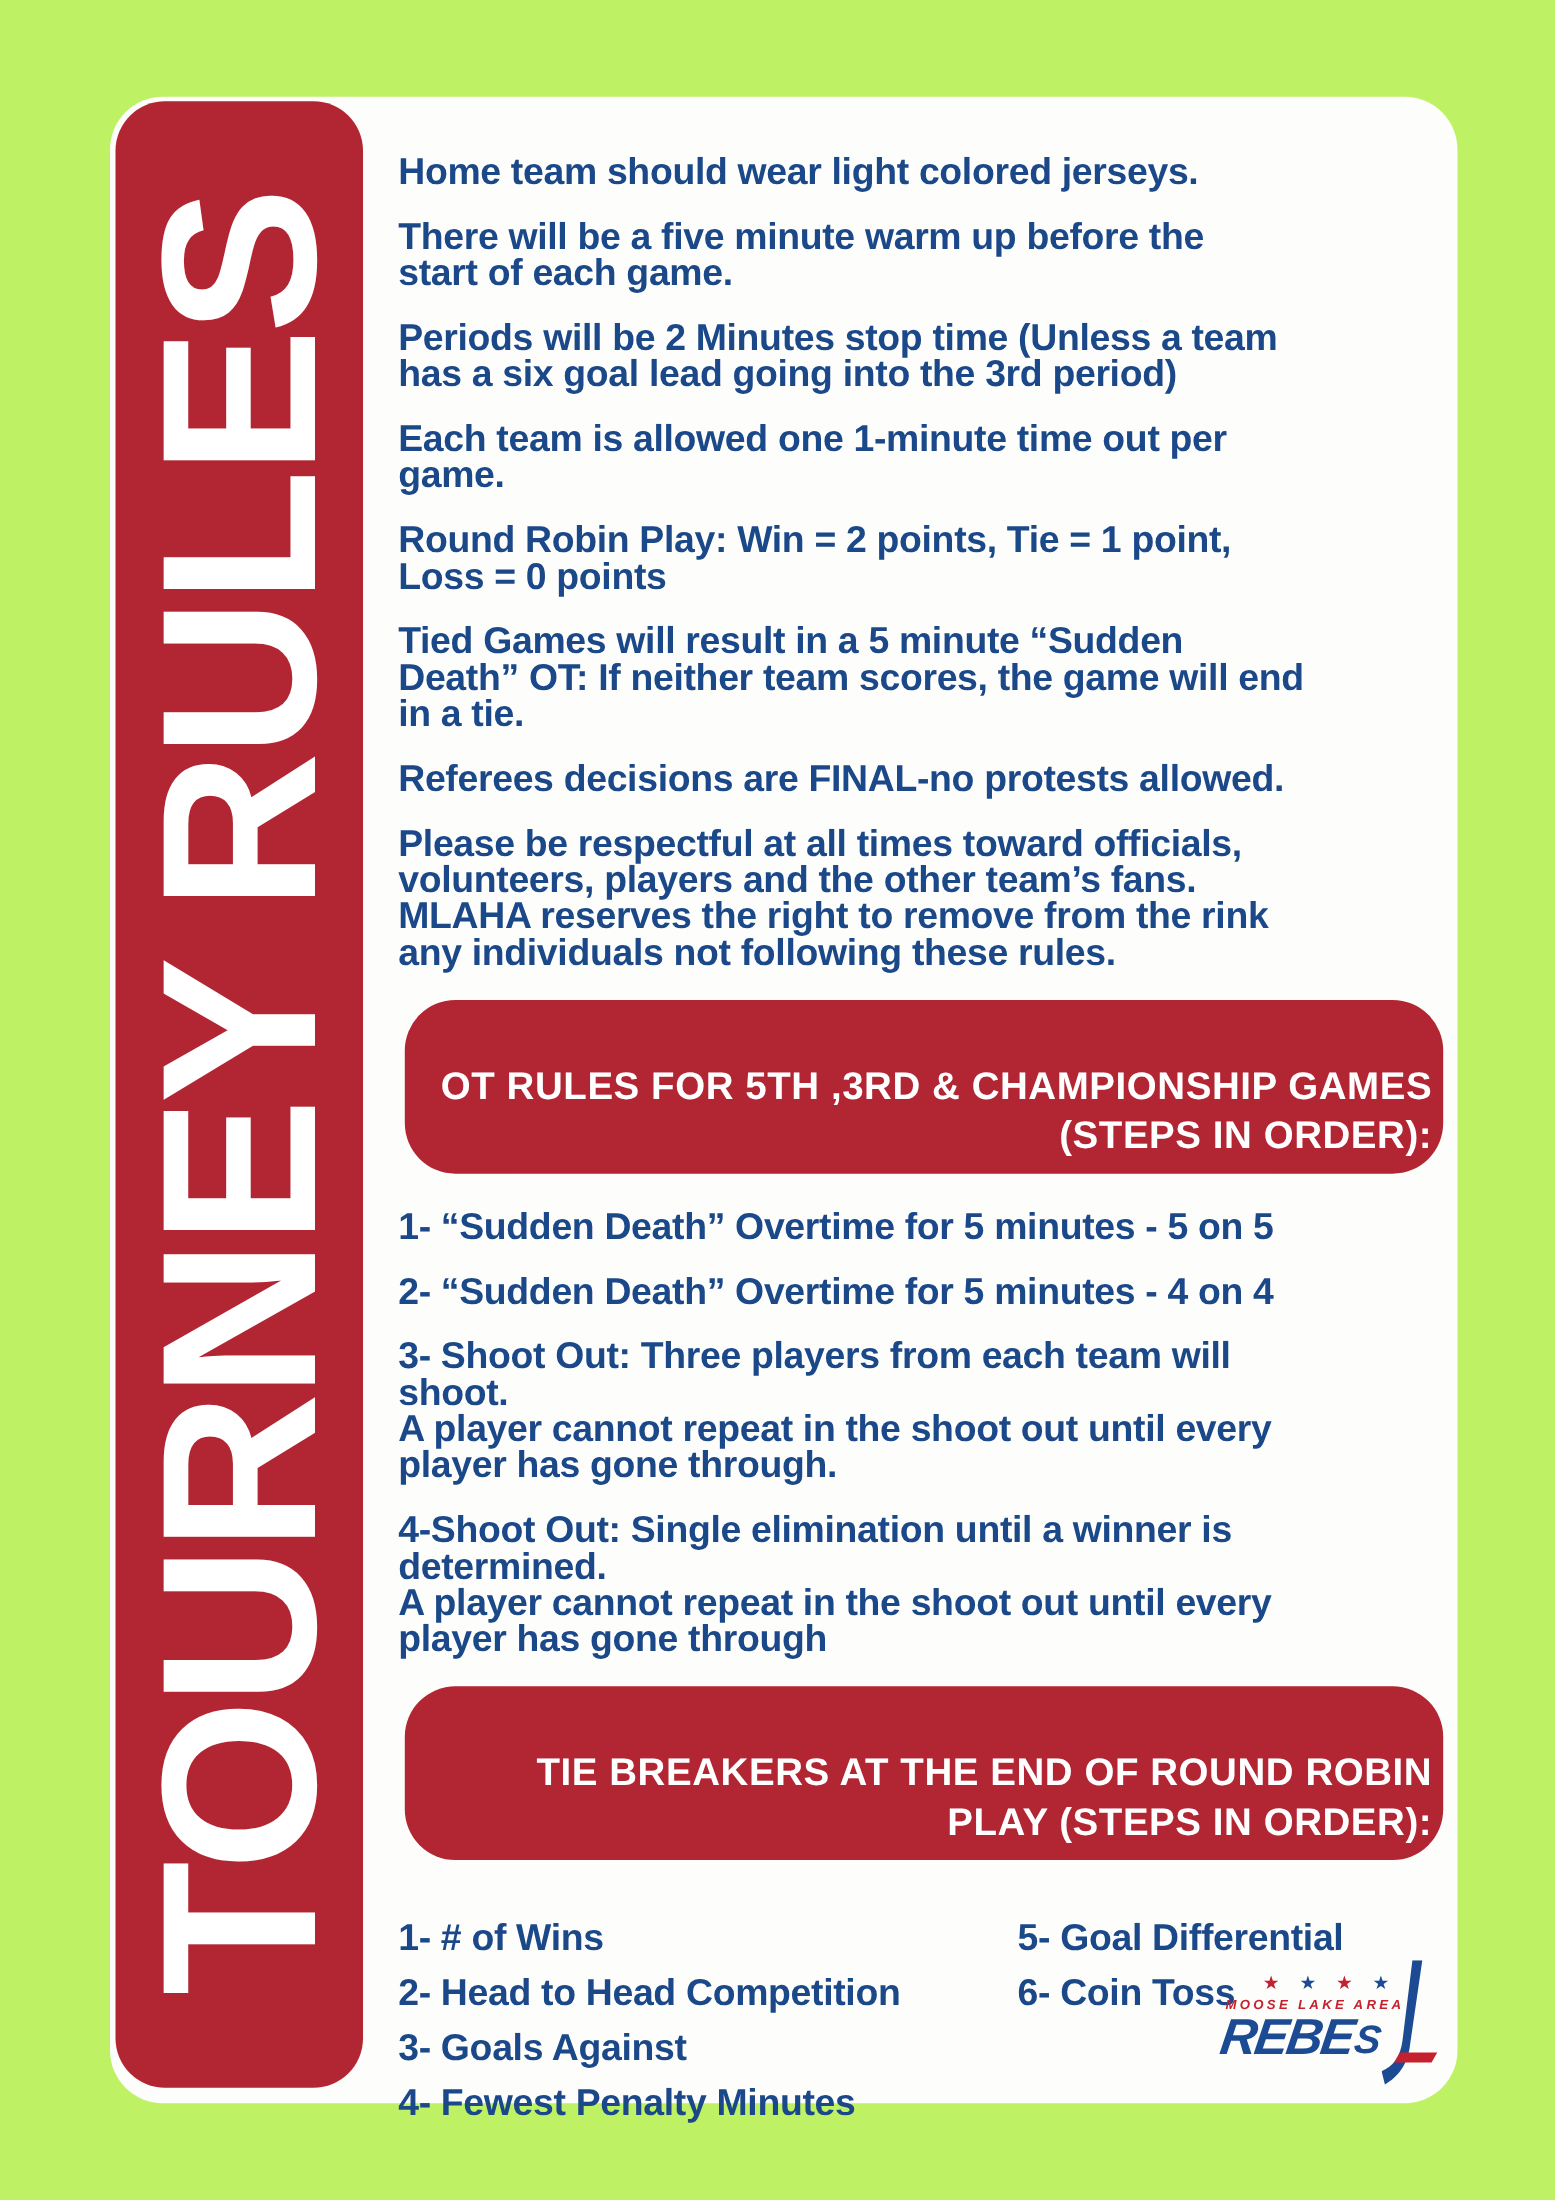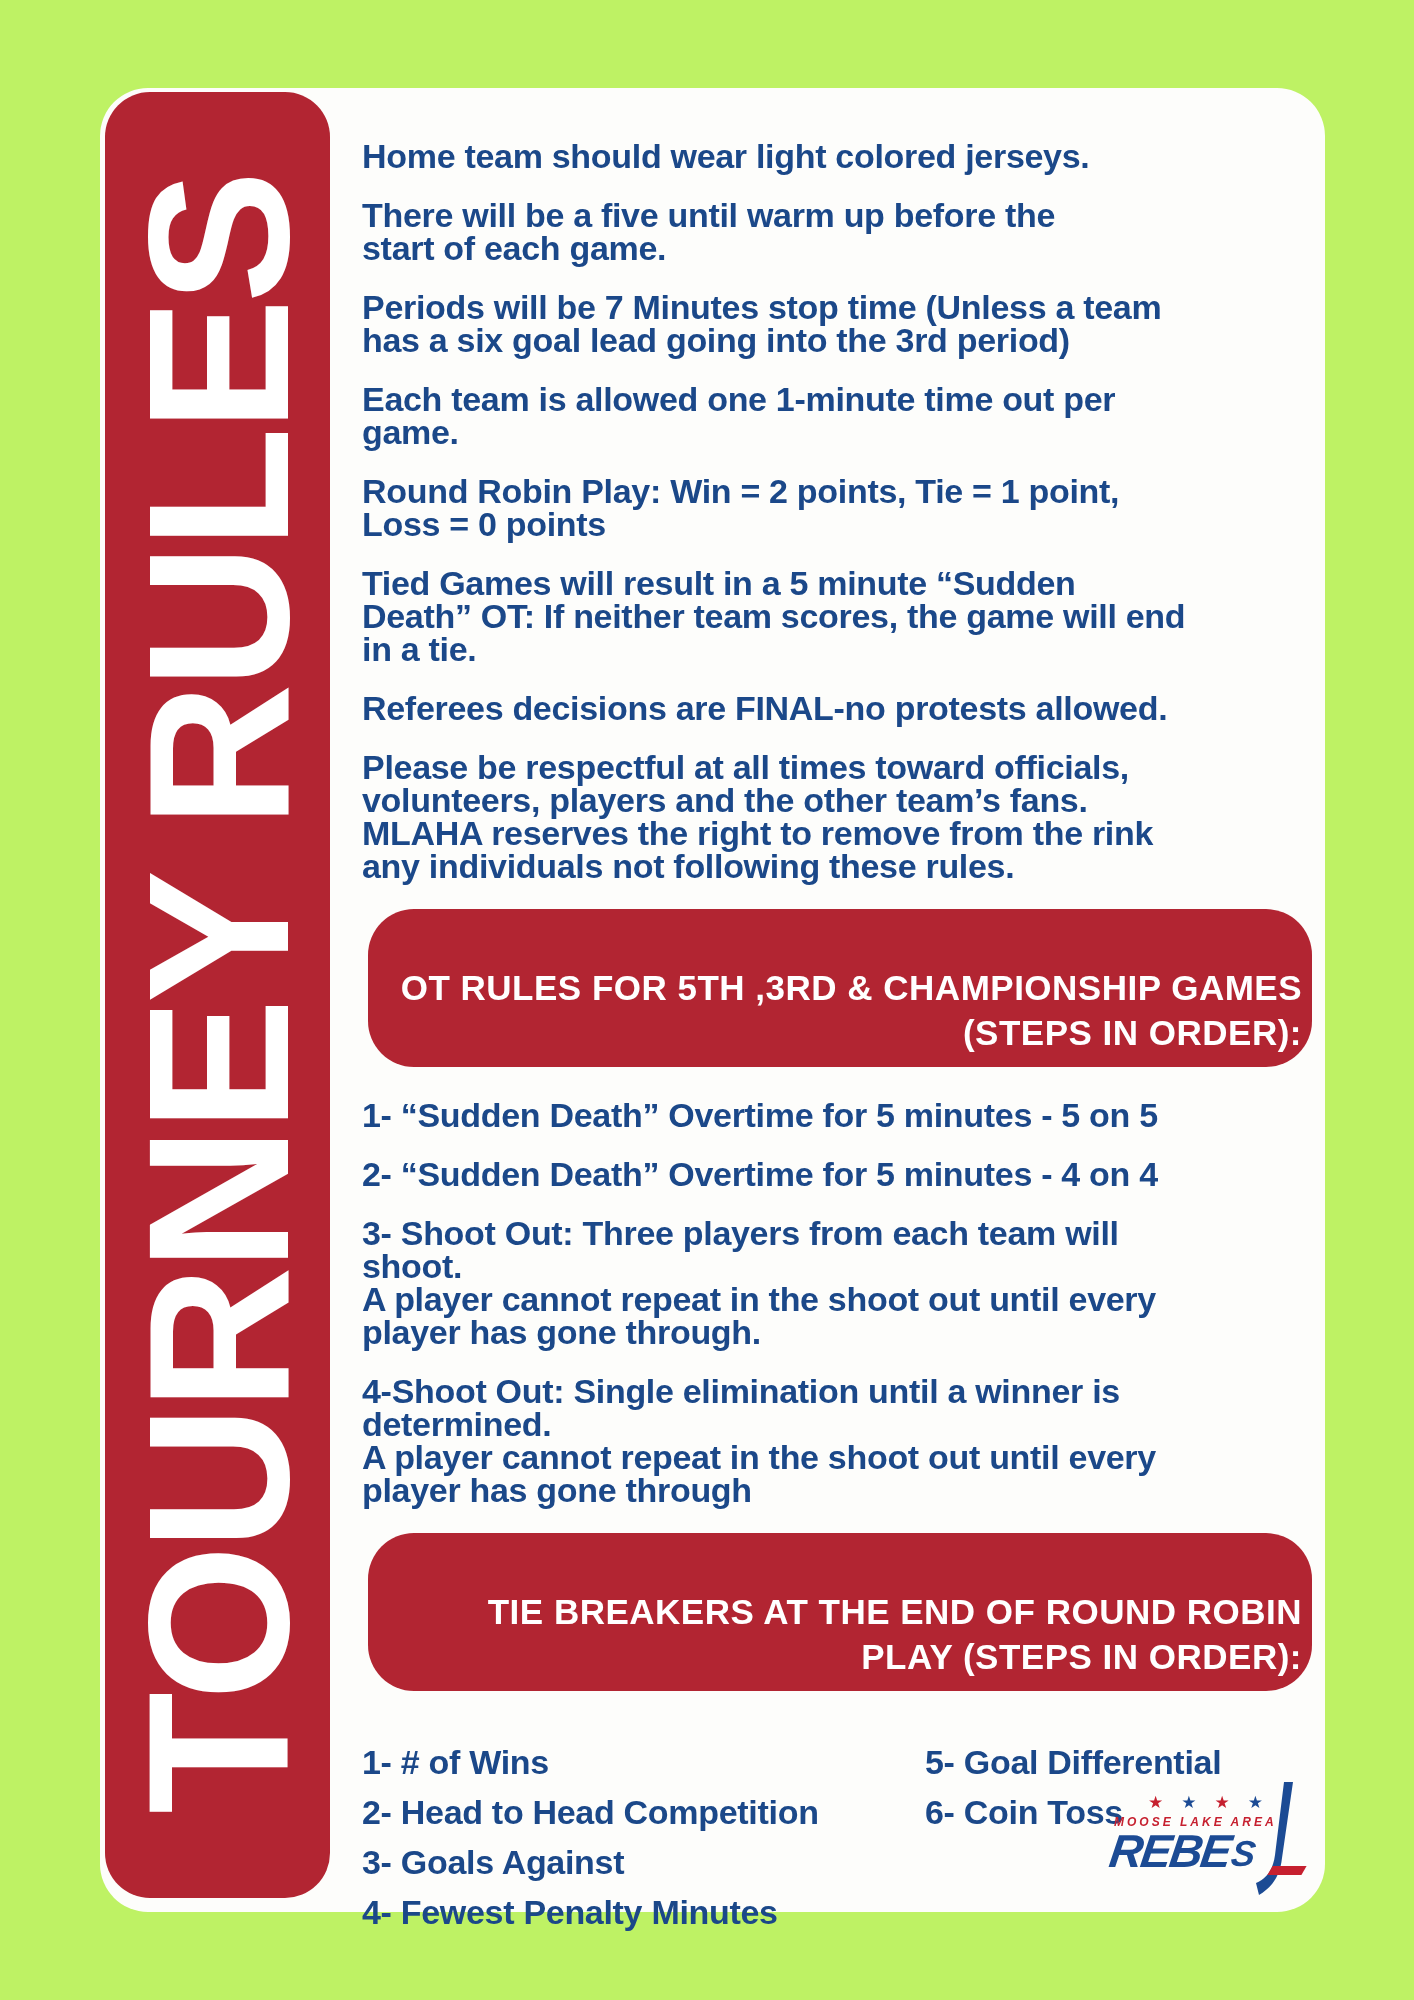--- a/index.html
+++ b/index.html
@@ -71,23 +71,23 @@
 </style>
 </head>
 <body>
 
 <div class="screen">
 
   <div class="card">
 
     <div class="content">
       <p class="rule">Home team should wear light colored jerseys.</p>
-      <p class="rule">There will be a five until warm up before the
+      <p class="rule">There will be a five minute warm up before the
 start of each game.</p>
-      <p class="rule">Periods will be 7 Minutes stop time (Unless a team
+      <p class="rule">Periods will be 2 Minutes stop time (Unless a team
 has a six goal lead going into the 3rd period)</p>
       <p class="rule">Each team is allowed one 1-minute time out per
 game.</p>
       <p class="rule">Round Robin Play: Win = 2 points, Tie = 1 point,
 Loss = 0 points</p>
       <p class="rule">Tied Games will result in a 5 minute “Sudden
 Death” OT: If neither team scores, the game will end
 in a tie.</p>
       <p class="rule">Referees decisions are FINAL-no protests allowed.</p>
       <p class="rule">Please be respectful at all times toward officials,

